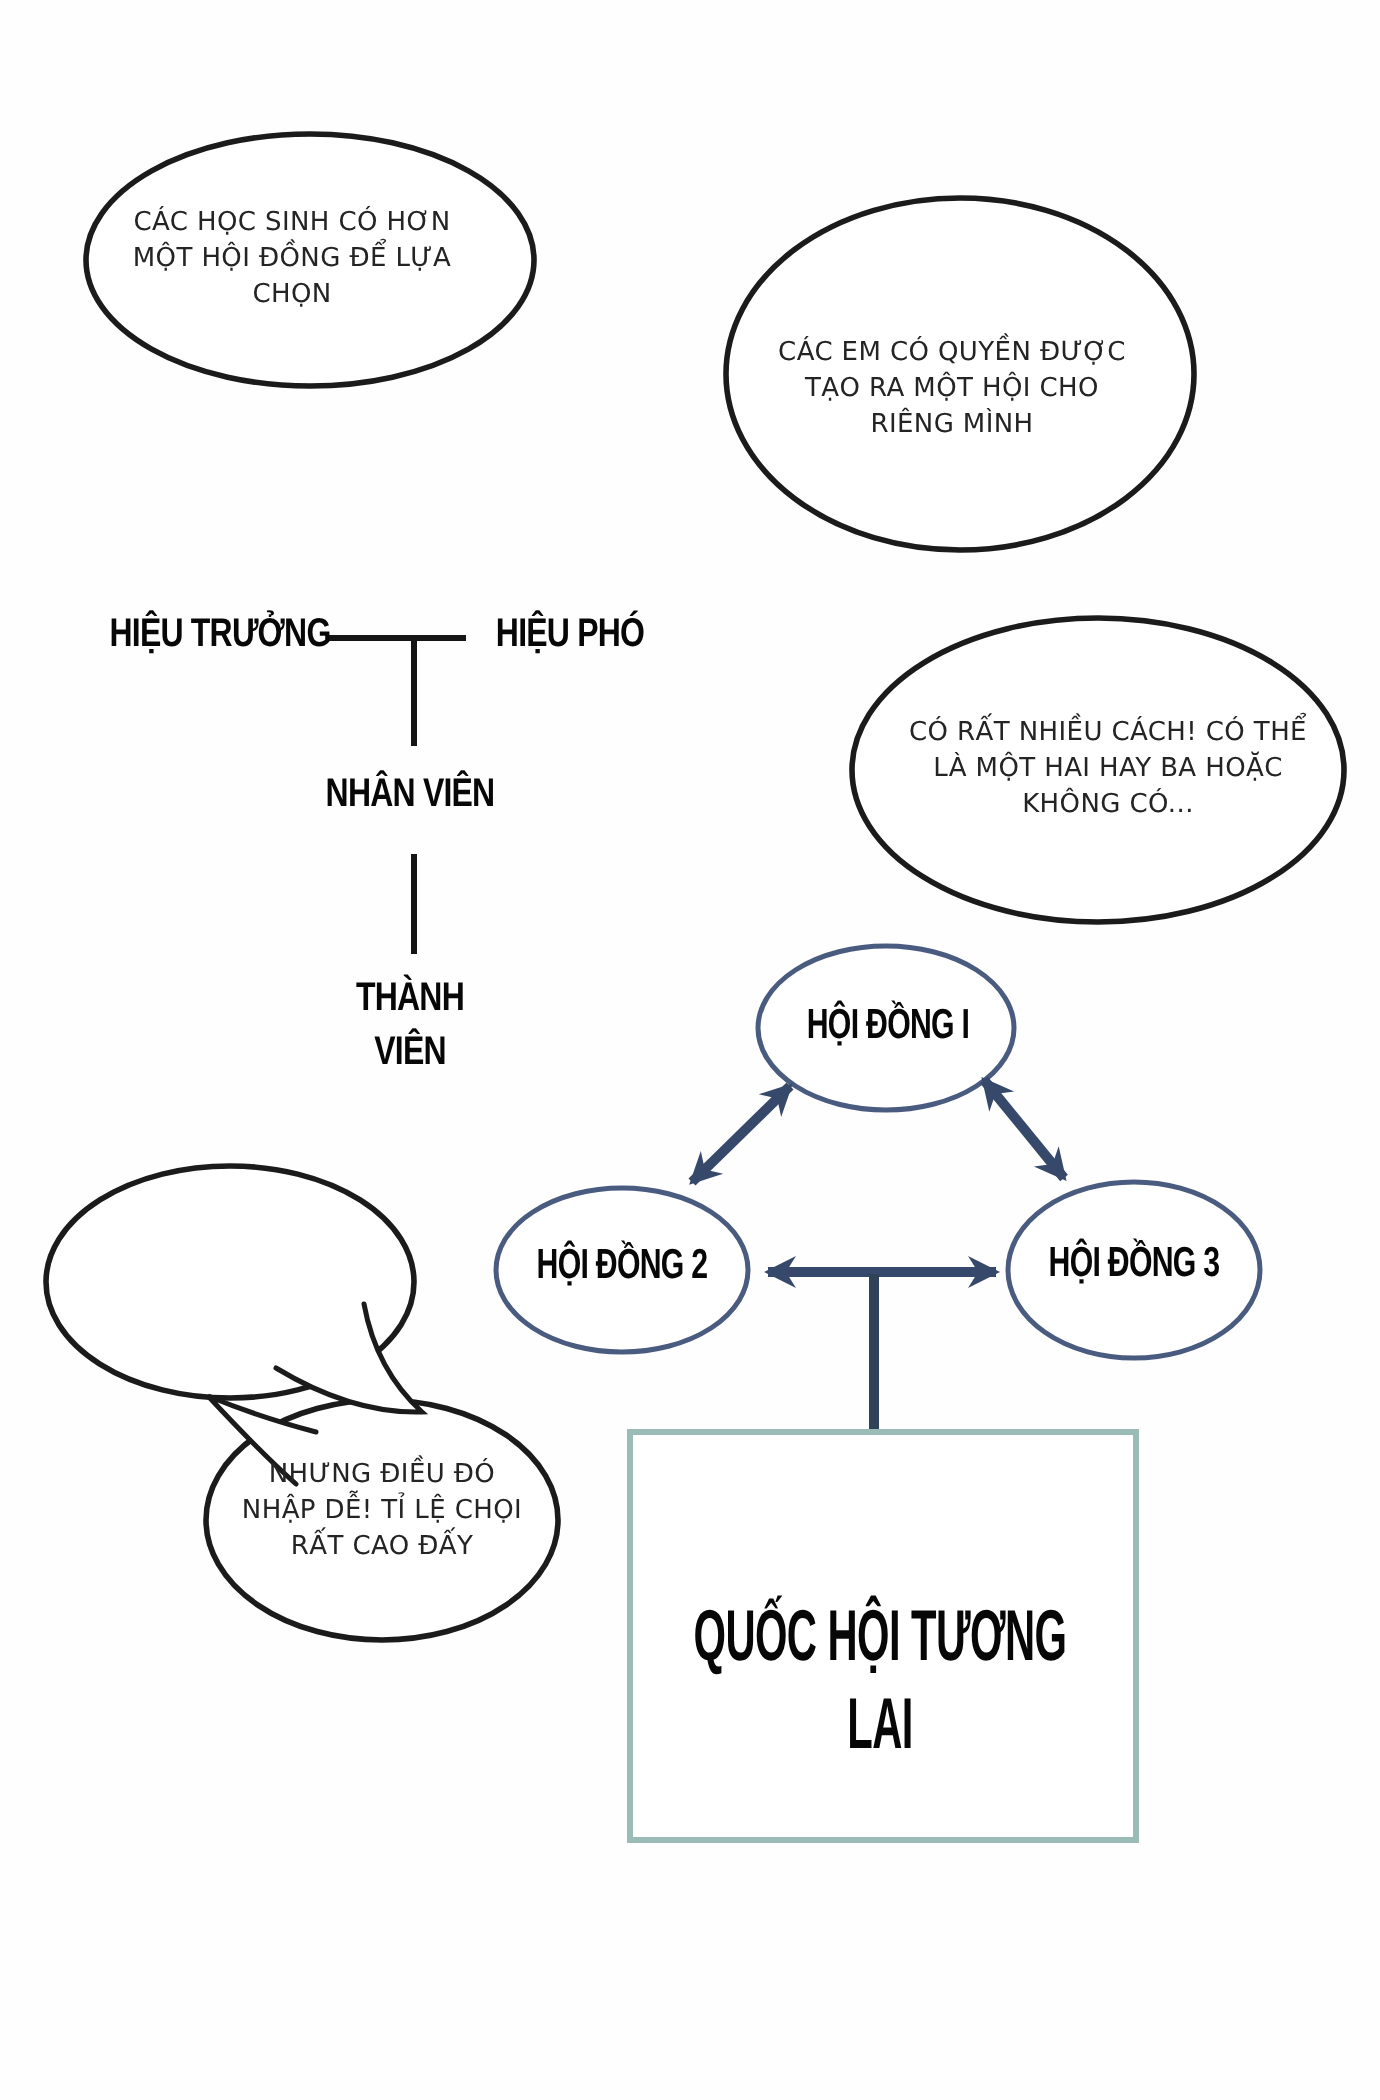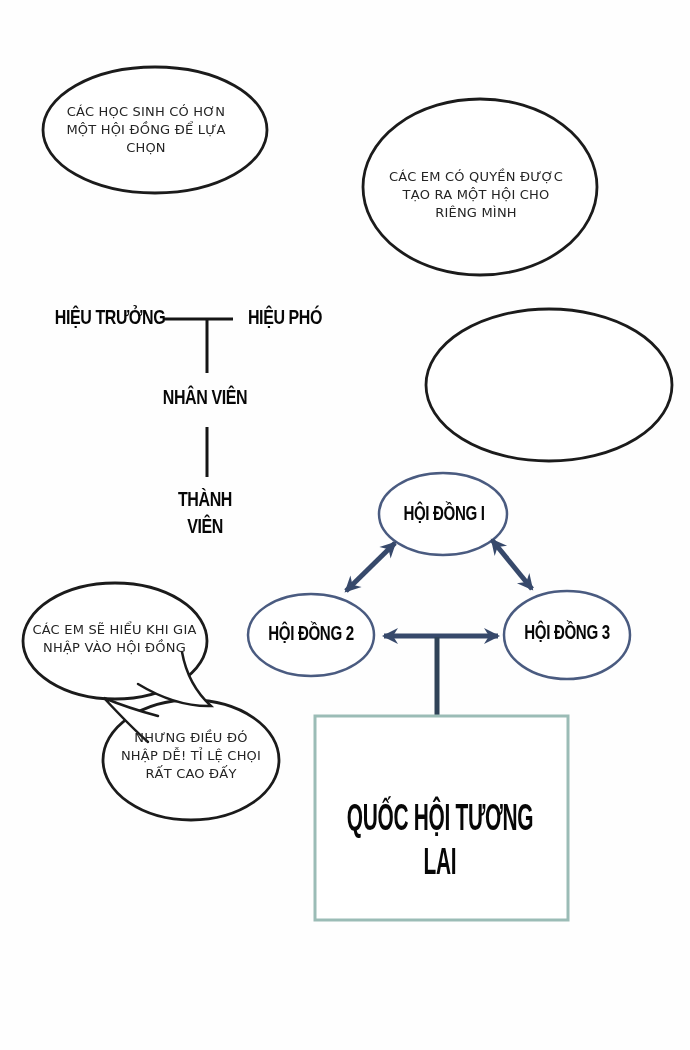--- a/index.html
+++ b/index.html
@@ -66,22 +66,23 @@
 
     <rect x="315" y="716" width="253" height="204" fill="#ffffff" stroke-width="3" stroke="#9bbcb6"></rect>
   </svg>
 
   <div class="txt comic" style="left:46px;  top:103px; width:200px;">CÁC HỌC SINH CÓ HƠN
 MỘT HỘI ĐỒNG ĐỂ LỰA
 CHỌN</div>
   <div class="txt comic" style="left:371px; top:156px; width:210px;margin-top:12px;">CÁC EM CÓ QUYỀN ĐƯỢC
 TẠO RA MỘT HỘI CHO
 RIÊNG MÌNH</div>
-  <div class="txt comic" style="left:22px;  top:621px; width:185px;">CÁC EM SẼ HIỂU KHI GIA
-NHẬP VÀO HỘI ĐỒNG</div>
+  <div class="txt comic" style="left:444px; top:358px; width:220px;">CÓ RẤT NHIỀU CÁCH! CÓ THỂ
+LÀ MỘT HAI HAY BA HOẶC
+KHÔNG CÓ...</div>
   <div class="txt comic" style="left:92px;  top:729px; width:198px;">NHƯNG ĐIỀU ĐÓ
 NHẬP DỄ! TỈ LỆ CHỌI
 RẤT CAO ĐẤY</div>
 
   <div class="txt heavy org-label" style="left:30px;  top:306px; width:160px;">HIỆU TRƯỞNG</div>
   <div class="txt heavy org-label" style="left:215px; top:306px; width:140px;">HIỆU PHÓ</div>
   <div class="txt heavy org-label" style="left:125px; top:386px; width:160px;">NHÂN VIÊN</div>
   <div class="txt heavy org-label" style="left:125px; top:486px; width:160px; line-height:27px;">THÀNH
 VIÊN</div>
 

